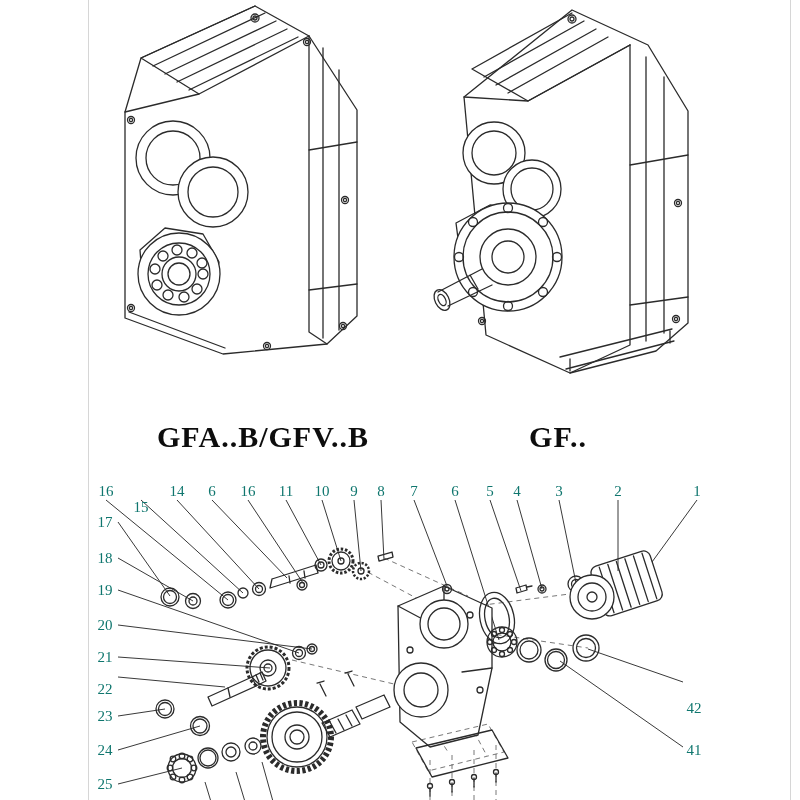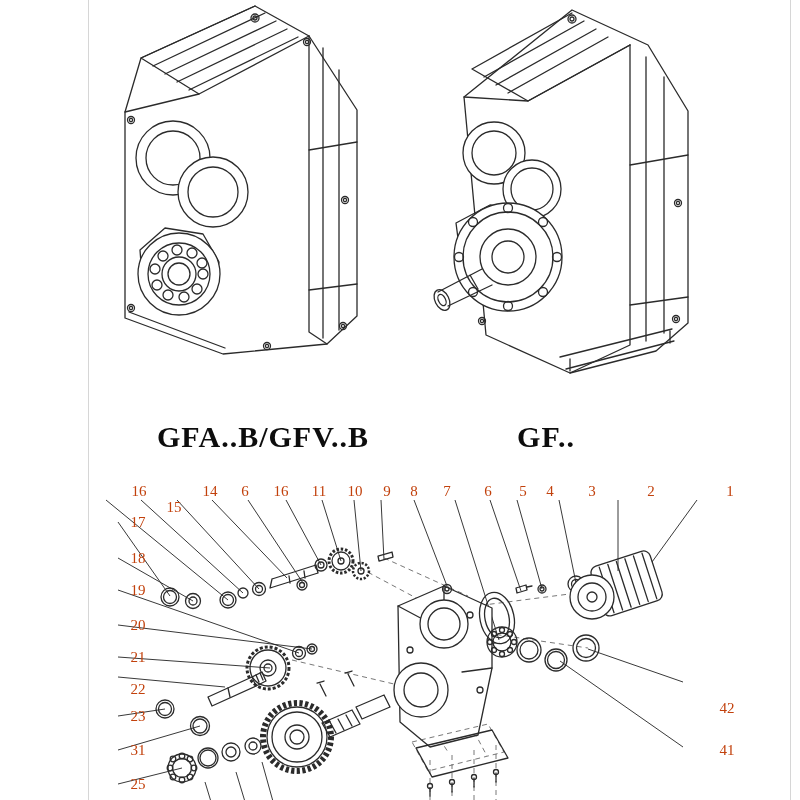--- a/index.html
+++ b/index.html
@@ -4,22 +4,22 @@
 <style>
   html,body{margin:0;padding:0;background:#fff;}
   .page{position:relative;width:800px;height:800px;background:#ffffff;overflow:hidden;
         font-family:"Liberation Serif",serif;color:#111;}
   .edge{position:absolute;top:0;bottom:0;width:1px;background:#d6d6d6;}
   .edge.left{left:88px;}
   .edge.right{left:790px;}
   .layer{position:absolute;}
   .fig-label{position:absolute;font-weight:bold;font-size:30px;letter-spacing:1px;color:#0d0d0d;
              transform:translateX(-50%);white-space:nowrap;}
-  .callout{position:absolute;transform:translate(-50%,-50%);font-size:15px;color:#c2410c;
-           font-family:"Liberation Serif",serif;line-height:1;margin-left:33px;}
+  .callout{position:absolute;transform:translate(-50%,-50%);font-size:15px;color:#0f766e;
+           font-family:"Liberation Serif",serif;line-height:1;}
   .pt{stroke:#2b2b2b;stroke-width:1.3;fill:none;stroke-linejoin:round;stroke-linecap:round;}
   .ptw{stroke:#2b2b2b;stroke-width:1.3;fill:#ffffff;stroke-linejoin:round;}
   .ln{stroke:#222;stroke-width:0.9;fill:none;}
   .dash{stroke:#555;stroke-width:0.8;stroke-dasharray:5 4;fill:none;}
   .gt{stroke:#2b2b2b;fill:none;}
 </style>
 </head>
 <body>
 
 <div class="page">
@@ -125,21 +125,21 @@
       <circle cx="258" cy="198" r="3.5"></circle>
         <circle cx="258" cy="198" r="1.6"></circle>
       <circle cx="256" cy="314" r="3.5"></circle>
         <circle cx="256" cy="314" r="1.6"></circle>
       <circle cx="62" cy="316" r="3.5"></circle>
         <circle cx="62" cy="316" r="1.6"></circle>
     </g>
   </svg>
 
   <div class="fig-label" style="left:263px;top:420px">GFA..B/GFV..B</div>
-  <div class="fig-label" style="left:546px;top:420px">GF..</div>
+  <div class="fig-label" style="left:558px;top:420px">GF..</div>
 
   <svg class="layer" style="left:80px;top:475px;width:640px;height:330px" viewBox="80 475 640 330">
 
     <g class="ln">
       <path d="M106,500 L228,600"></path>
         <path d="M141,500 L243,593"></path>
         <path d="M177,500 L259,589"></path>
       <path d="M212,500 L287,578"></path>
         <path d="M248,500 L303,583"></path>
         <path d="M286,500 L321,565"></path>
@@ -362,18 +362,18 @@
   <div class="callout" style="left:618px;top:491px">2</div>
   <div class="callout" style="left:697px;top:491px">1</div>
 
   <div class="callout" style="left:105px;top:522px">17</div>
   <div class="callout" style="left:105px;top:558px">18</div>
   <div class="callout" style="left:105px;top:590px">19</div>
   <div class="callout" style="left:105px;top:625px">20</div>
   <div class="callout" style="left:105px;top:657px">21</div>
   <div class="callout" style="left:105px;top:689px">22</div>
   <div class="callout" style="left:105px;top:716px">23</div>
-  <div class="callout" style="left:105px;top:750px">31</div>
+  <div class="callout" style="left:105px;top:750px">24</div>
   <div class="callout" style="left:105px;top:784px">25</div>
 
   <div class="callout" style="left:694px;top:708px">42</div>
   <div class="callout" style="left:694px;top:750px">41</div>
 </div>
 
 </body></html>

